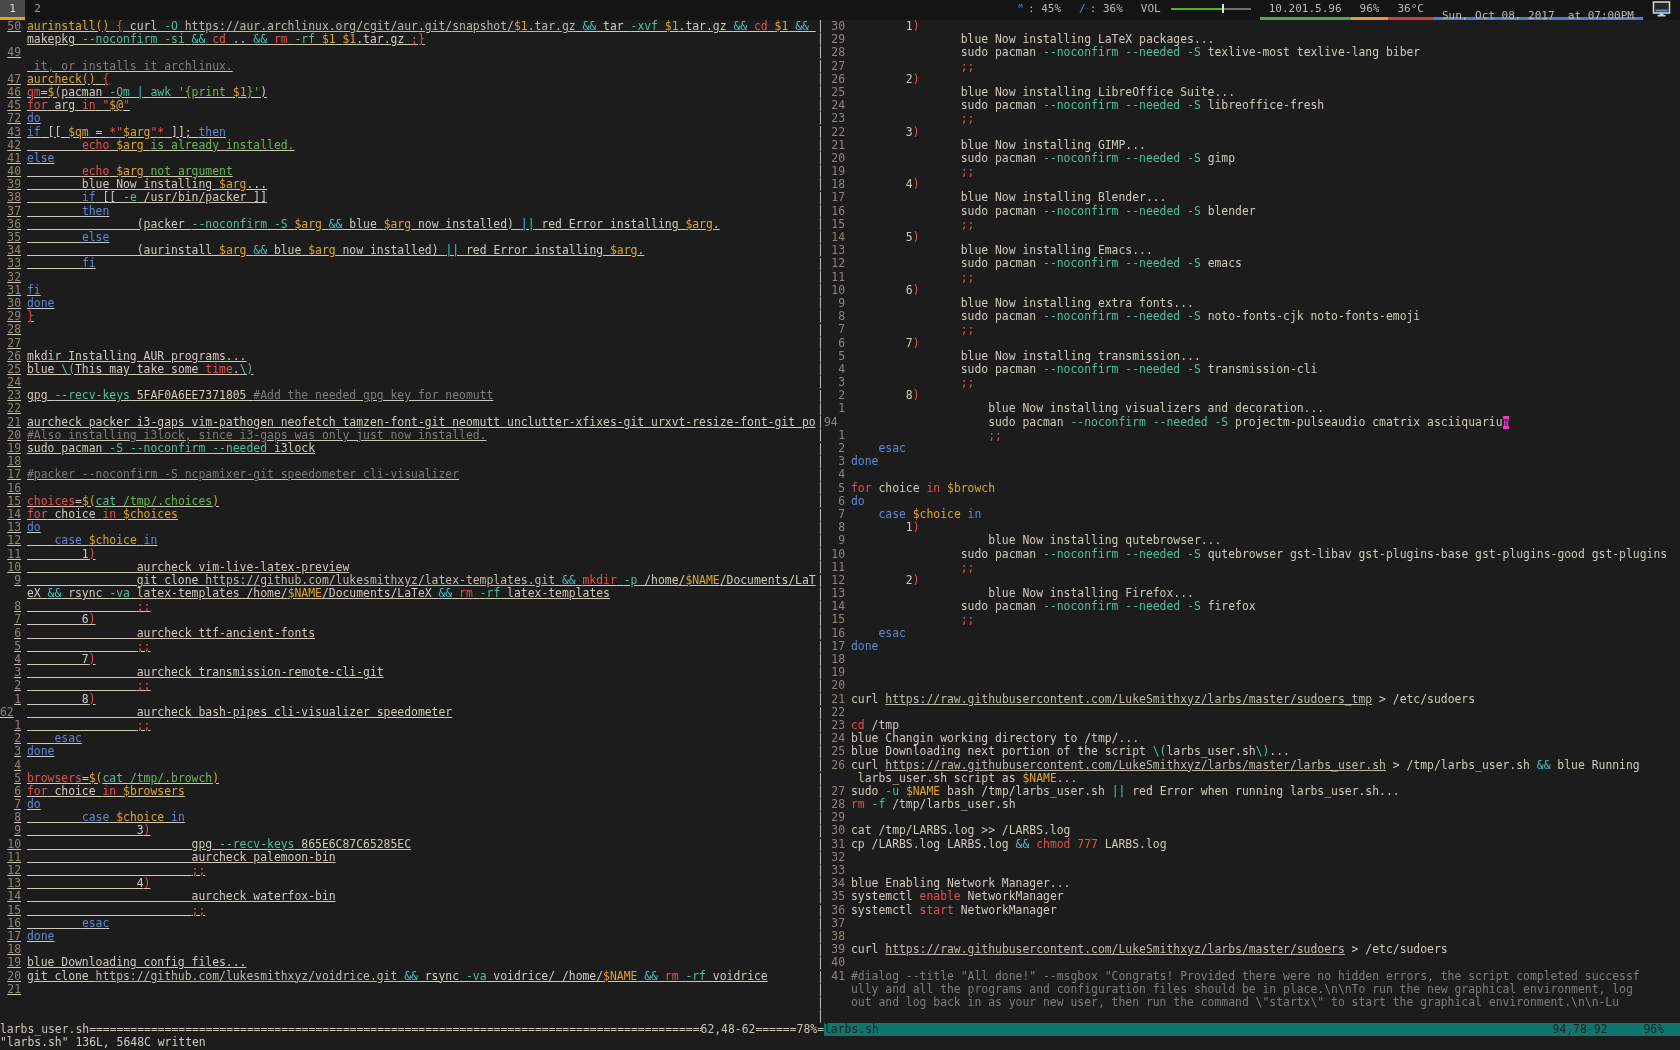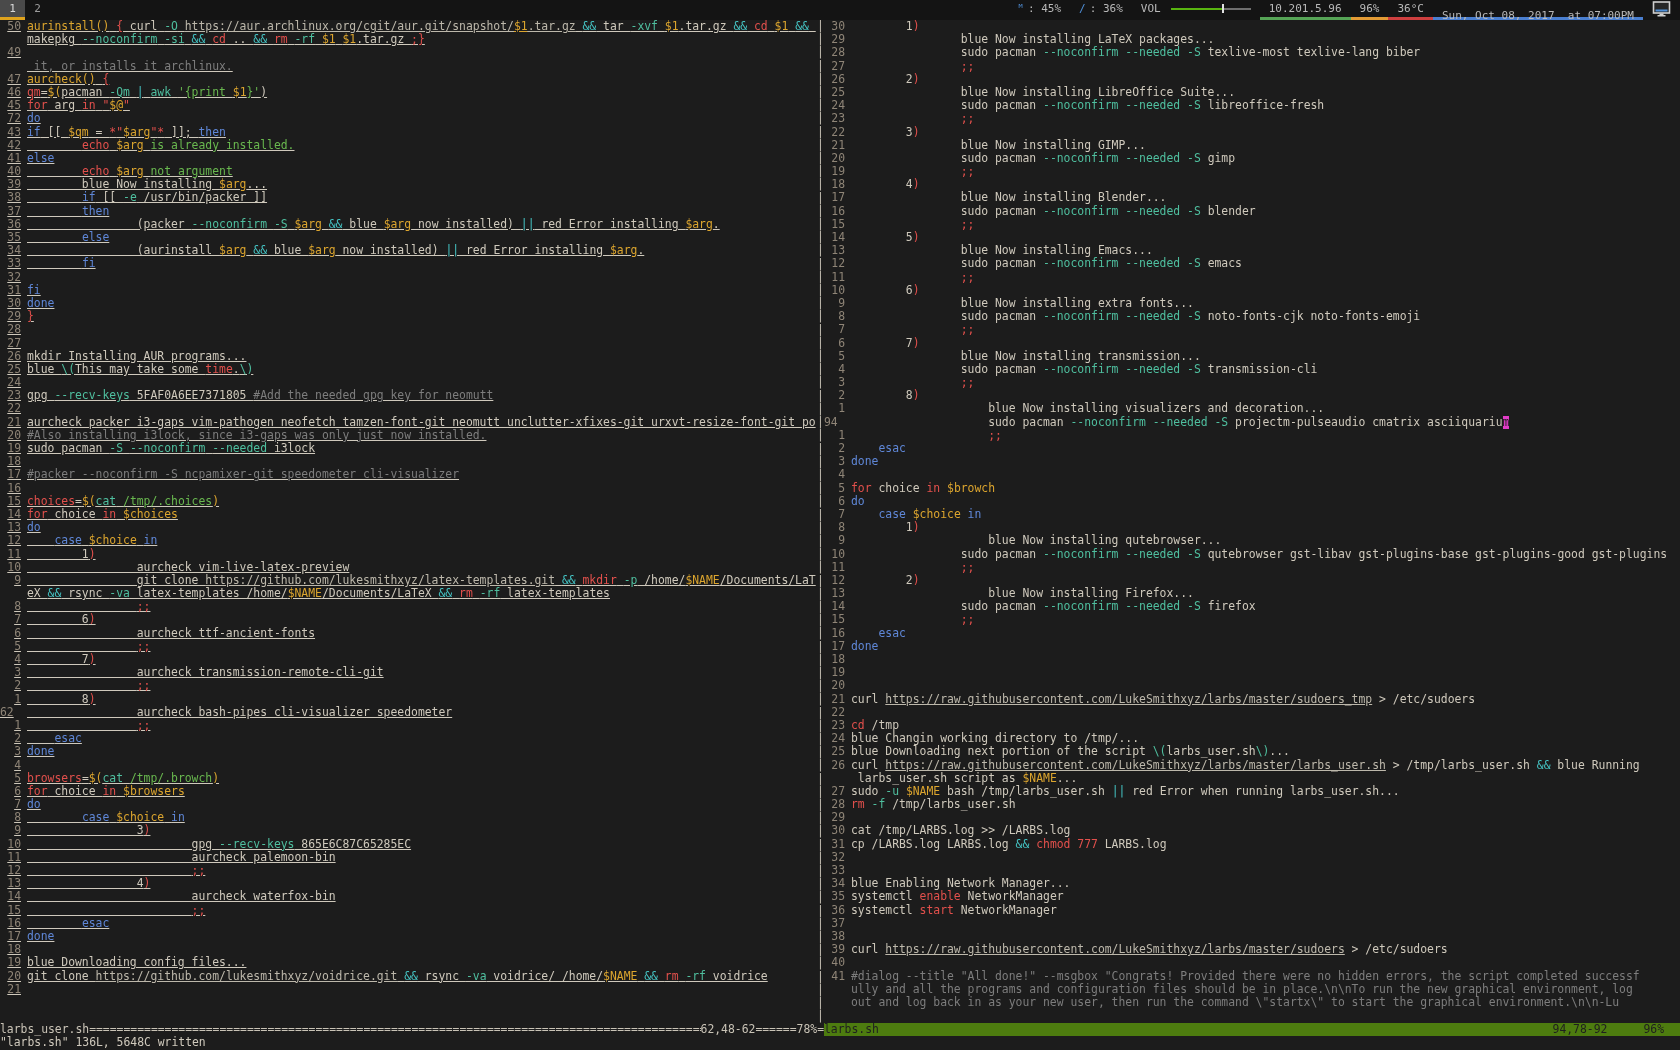--- a/index.html
+++ b/index.html
@@ -319,19 +319,19 @@
         <div class="row"><span class="gut">41</span><span class="txt"><span class="cm">#dialog --title "All done!" --msgbox "Congrats! Provided there were no hidden errors, the script completed successf</span></span></div>
         <div class="row"><span class="gut"></span><span class="txt"><span class="cm">ully and all the programs and configuration files should be in place.\n\nTo run the new graphical environment, log</span></span></div>
         <div class="row"><span class="gut"></span><span class="txt"><span class="cm">out and log back in as your new user, then run the command \"startx\" to start the graphical environment.\n\n-Lu</span></span></div>
       </div>
   </div>
 
   <div class="sl">
     <div class="sl-left">
       <span>larbs_user.sh</span><span class="sl-fill" id="sl-fill">============================================================================================================================================================================================================================================================================================================</span><span>62,48-62</span><span>======</span><span>78%</span><span>=</span>
     </div>
-    <div class="sl-right" style="background: #4d7c0f; color: rgb(31, 31, 31);">
+    <div class="sl-right" style="background: #0f766e; color: rgb(31, 31, 31);">
       <span>larbs.sh</span><span class="spacer"></span><span class="ruler">94,78-92</span><span class="pct">96%</span>
     </div>
   </div>
   <div class="cmdline">"larbs.sh" 136L, 5648C written</div>
 
 </div>
 
 </body></html>

